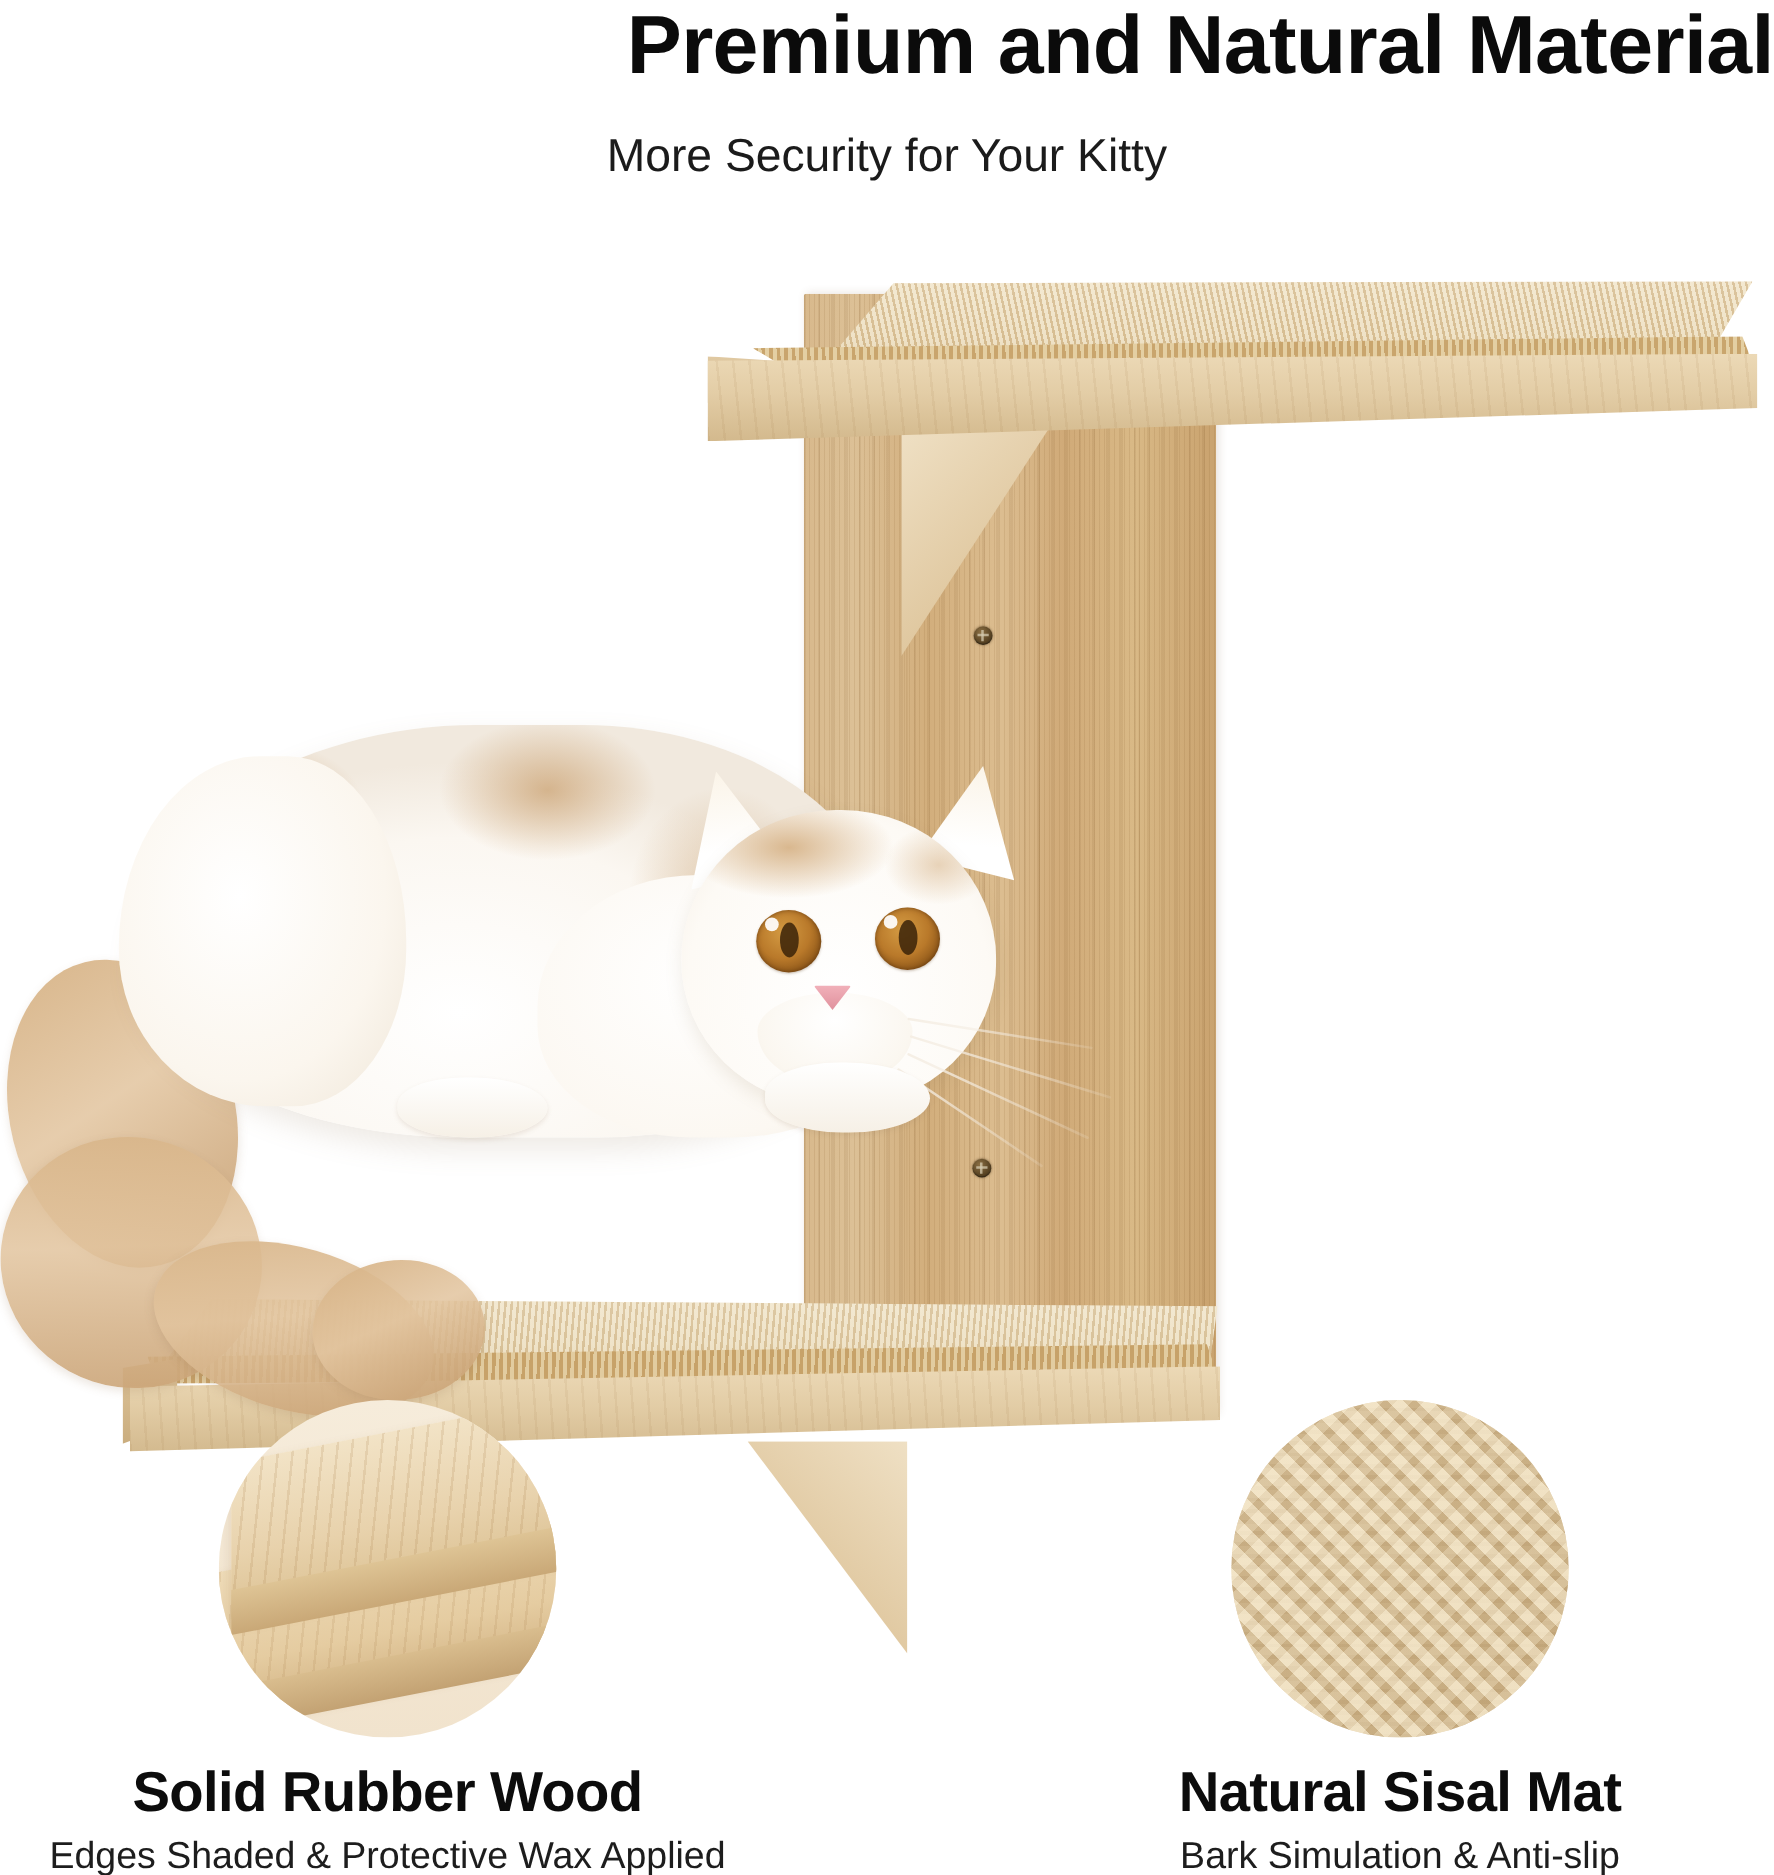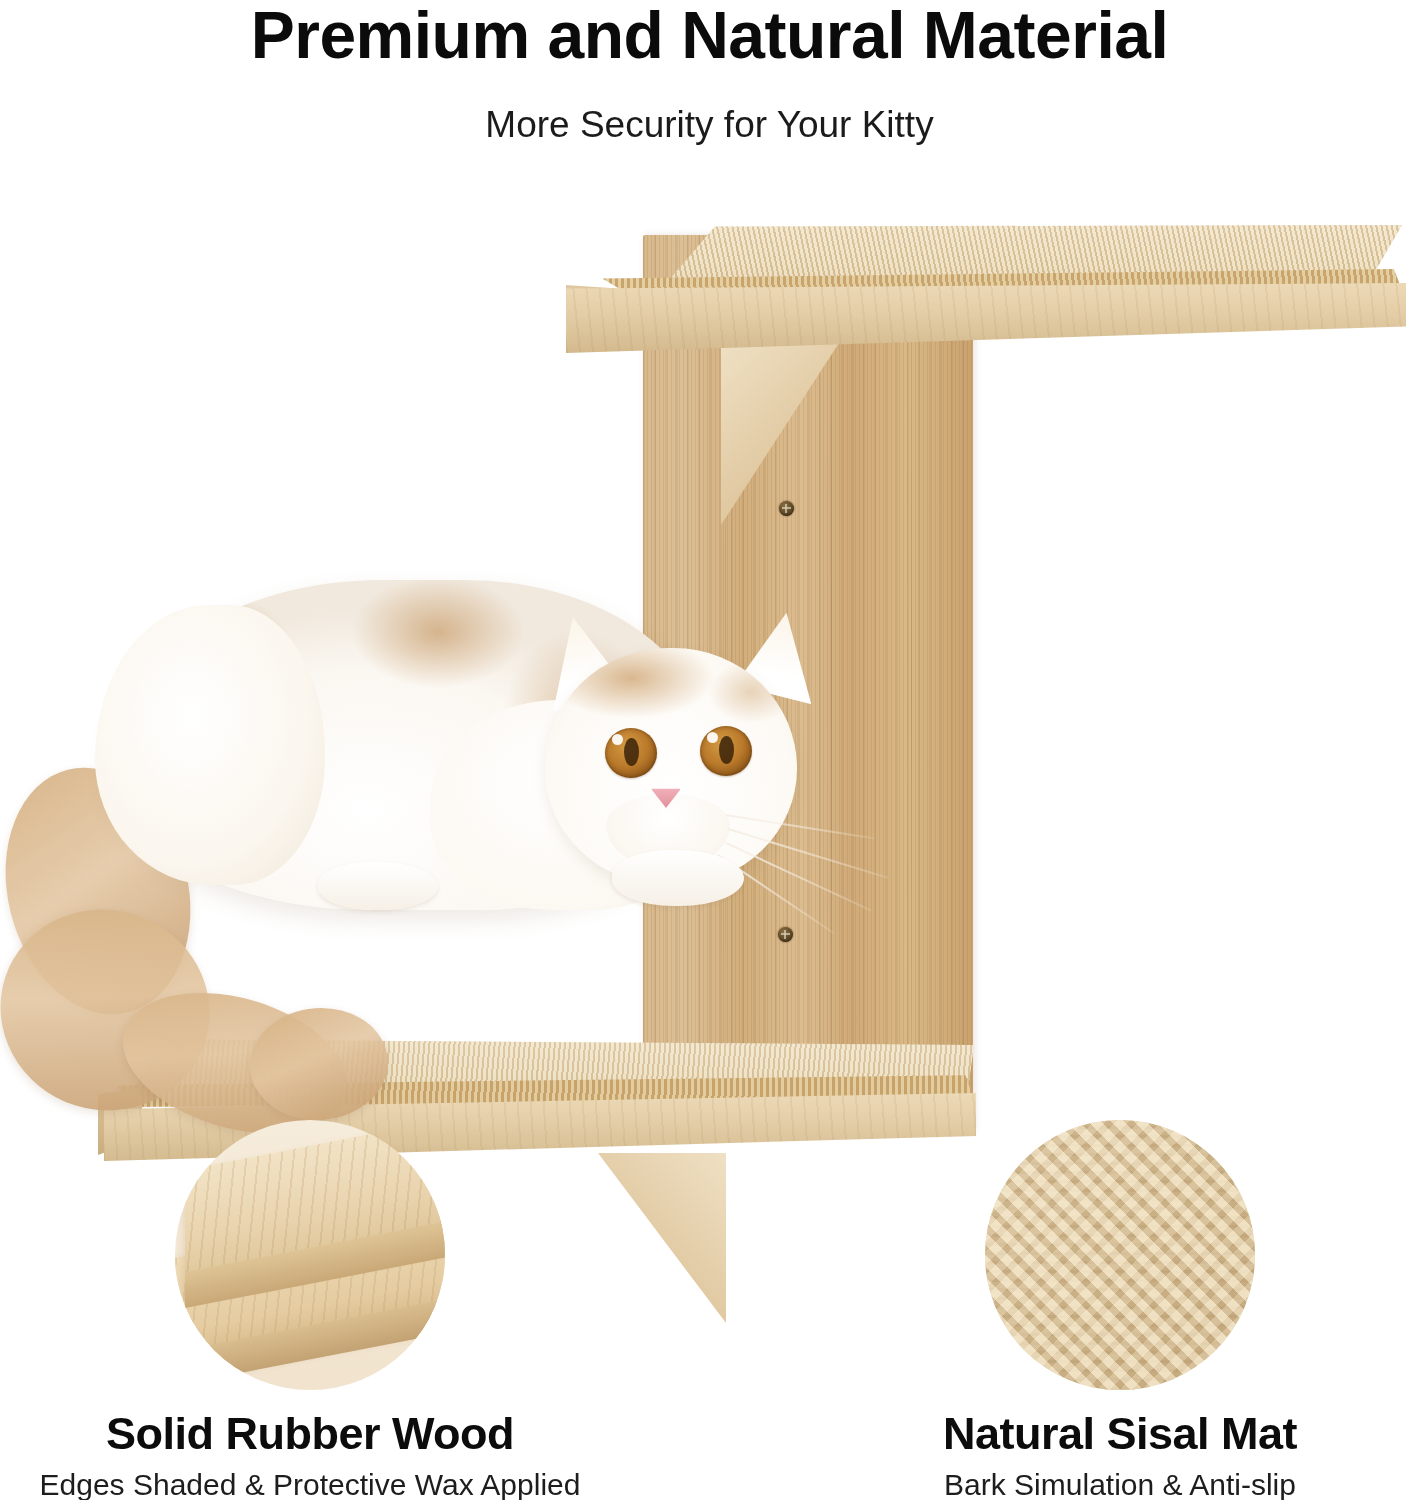--- a/index.html
+++ b/index.html
@@ -5,21 +5,21 @@
 <style>
   * { margin:0; padding:0; box-sizing:border-box; }
   html,body{ background:#ffffff; }
   body{
     width:1419px; height:1500px; position:relative; overflow:hidden;
     font-family:"Liberation Sans", sans-serif; color:#111111;
   }
 
   
   .headline{
-    position:absolute; top:2px; left:0; width:1419px; text-align:center;
+    position:absolute; top:2px; left:0; width:1419px; text-align:right;
     font-size:66px; font-weight:700; letter-spacing:-0.5px; line-height:1.0;
     color:#0b0b0b;
   }
   .subhead{
     position:absolute; top:104px; left:0; width:1419px; text-align:center;
     font-size:37px; font-weight:400; letter-spacing:0px; color:#1b1b1b;
   }
 
   
   .hero{ position:absolute; left:0; top:180px; width:1419px; height:940px; }

